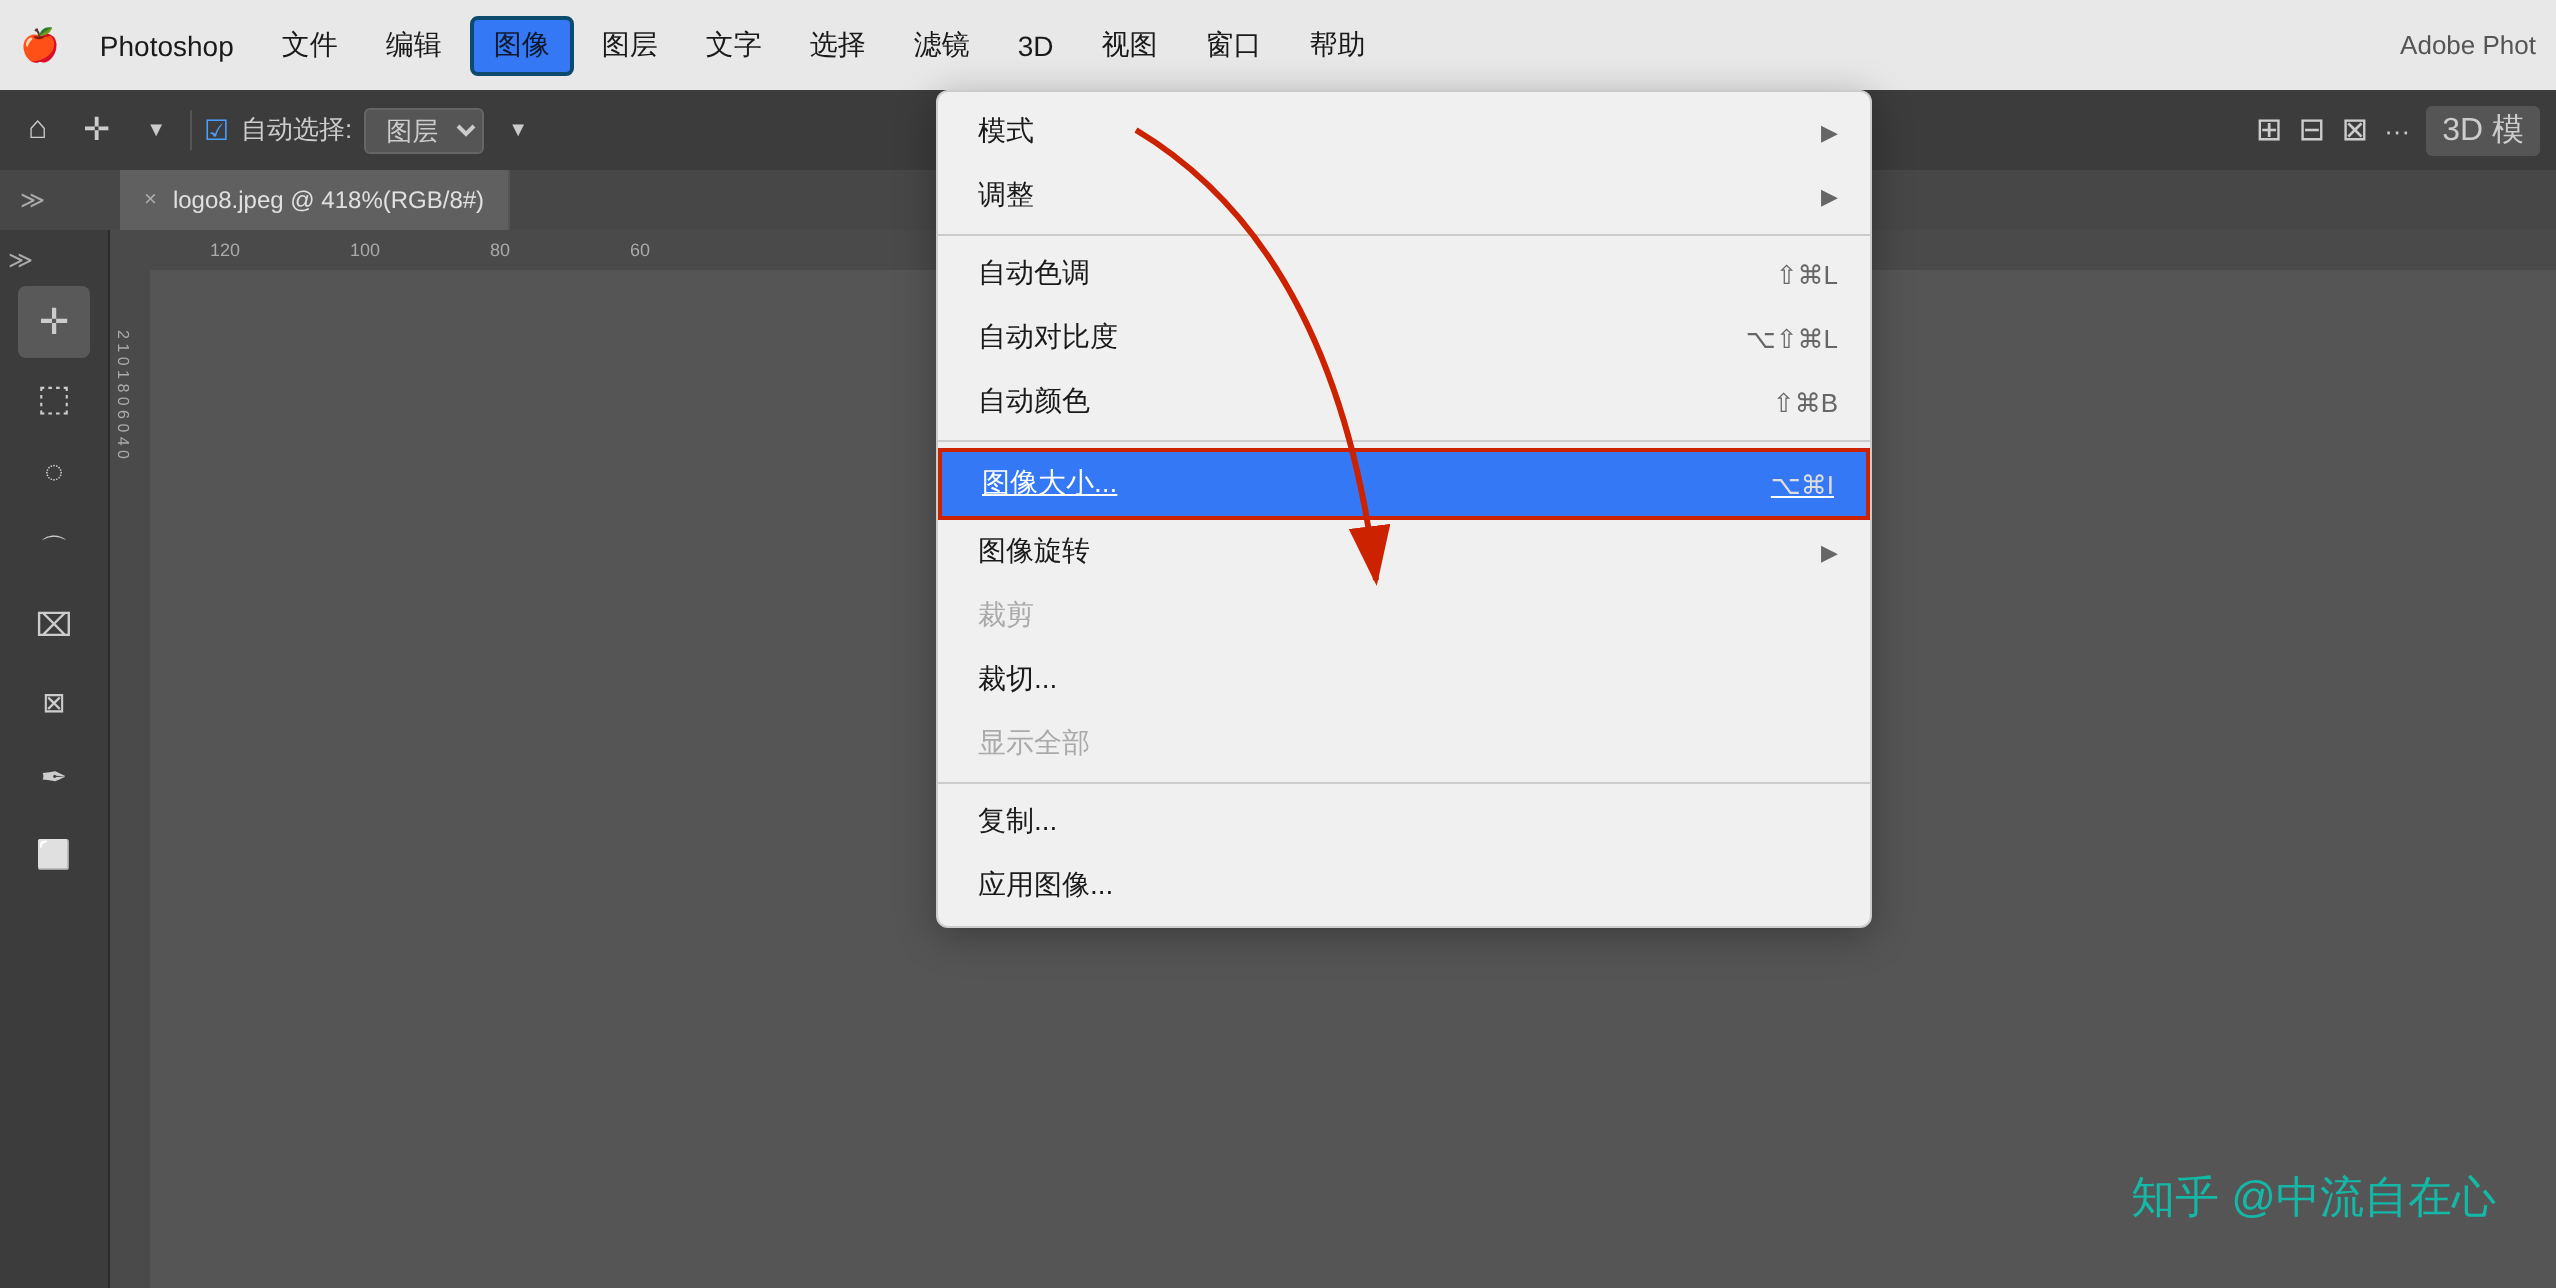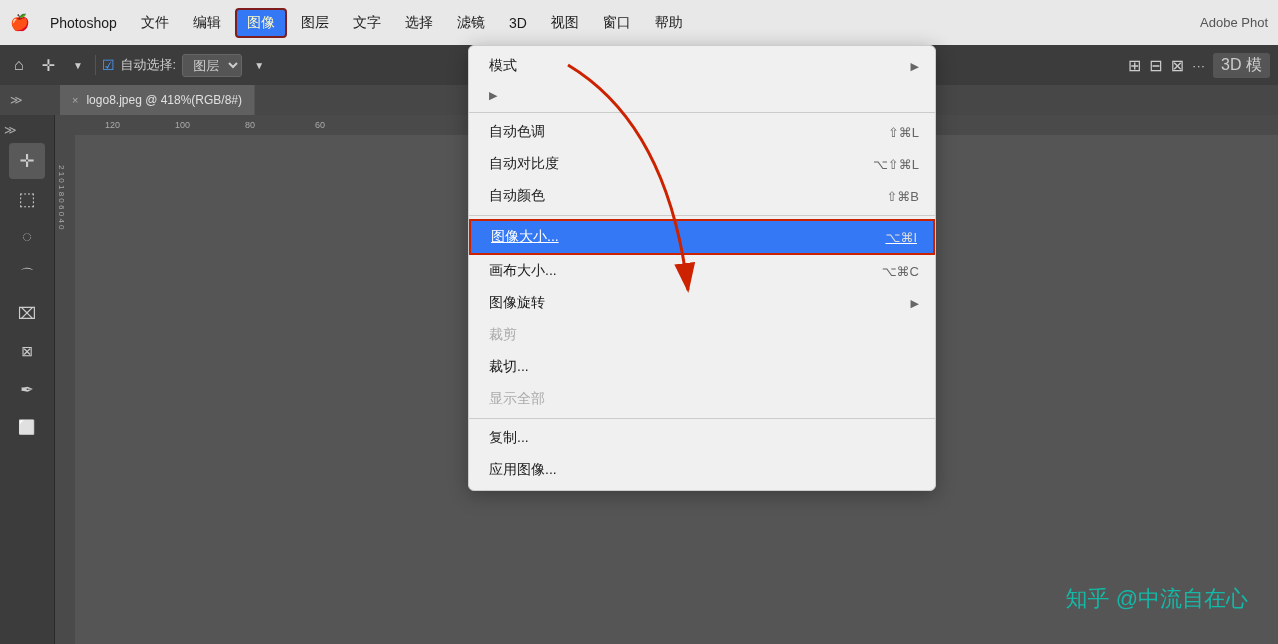--- a/index.html
+++ b/index.html
@@ -28,22 +28,22 @@
     }
     .menubar-item {
       padding: 4px 10px;
       font-size: 14px;
       color: #1a1a1a;
       cursor: pointer;
       border-radius: 4px;
     }
     .menubar-item.active {
       background: #3478f6;
-      color: #fef9c3;
-      border: 2px solid #7f1d1d;
+      color: #0f172a;
+      border: 2px solid #0c4a6e;
     }
     .apple-logo {
       font-size: 16px;
       margin-right: 6px;
       cursor: pointer;
     }
 
     
     .toolbar {
       width: 100%;
@@ -392,20 +392,21 @@
 
 <div class="dropdown-overlay">
   <div class="dropdown-menu">
 
     <div class="menu-item">
       <span class="menu-item-label">模式</span>
       <span class="menu-arrow">▶</span>
     </div>
 
     <div class="menu-item">
+      <span class="menu-item-label">调整</span>
       <span class="menu-arrow">▶</span>
     </div>
 
     <div class="menu-divider"></div>
 
     <div class="menu-item">
       <span class="menu-item-label">自动色调</span>
       <span class="menu-shortcut">⇧⌘L</span>
     </div>
 
@@ -419,24 +420,20 @@
       <span class="menu-shortcut">⇧⌘B</span>
     </div>
 
     <div class="menu-divider"></div>
 
     <div class="menu-item highlighted">
       <span class="menu-item-label">图像大小...</span>
       <span class="menu-shortcut">⌥⌘I</span>
     </div>
 
-    <div class="menu-item">
-      <span class="menu-item-label">画布大小...</span>
-      <span class="menu-shortcut">⌥⌘C</span>
-    </div>
 
     <div class="menu-item">
       <span class="menu-item-label">图像旋转</span>
       <span class="menu-arrow">▶</span>
     </div>
 
     <div class="menu-item disabled">
       <span class="menu-item-label">裁剪</span>
     </div>
 

